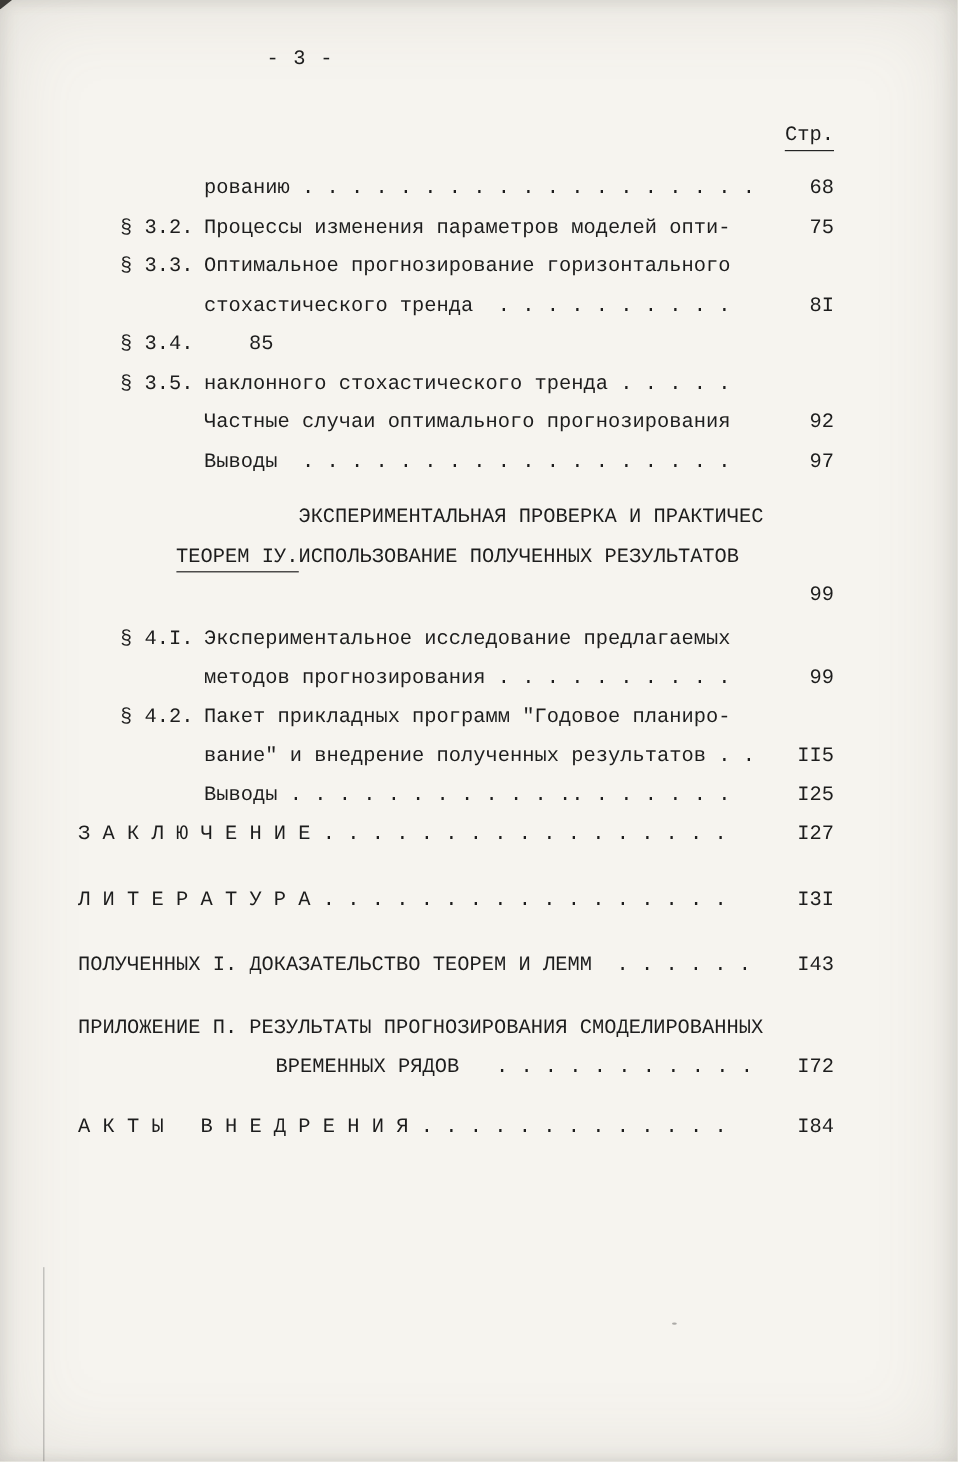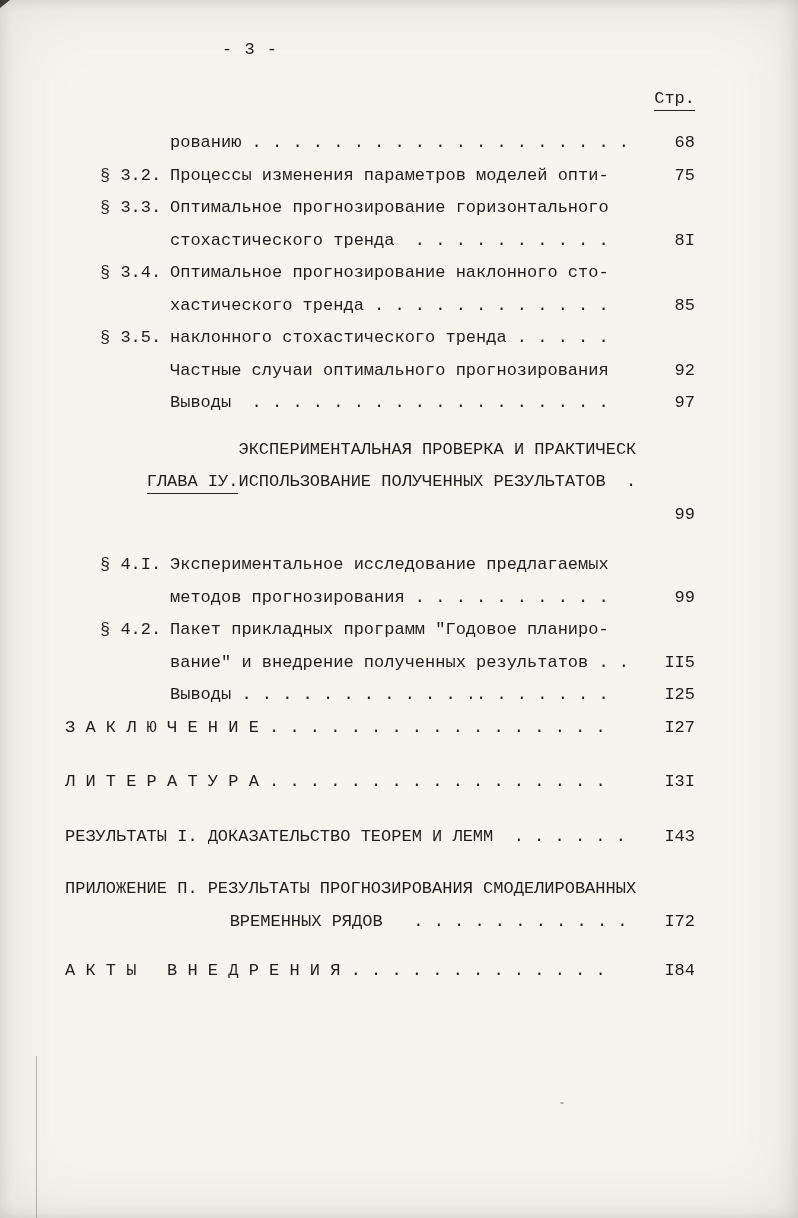--- a/index.html
+++ b/index.html
@@ -16,33 +16,33 @@
     position: absolute; inset: 0;
     padding: 34px 103px 0 65px;
     font-size: 17px;
     line-height: 32.5px;
     box-shadow:
       inset 0 0 70px rgba(120,112,100,0.16),
       inset -7px 0 14px rgba(100,95,88,0.12),
       inset 5px 0 12px rgba(100,95,88,0.10);
   }
   .hdr-num { text-indent: 157px; letter-spacing: 1px; }
-  .hdr-str { text-align: right; margin-top: 16px; }
+  .hdr-str { text-align: right; margin-top: 31px; }
   .hdr-str .u, .lbl .u { border-bottom: 1.6px solid #242424; padding-bottom: 2px; }
   .toc { margin-top: 12px; }
   .row { display: flex; align-items: flex-start; }
   .lbl { flex: 0 0 105px; white-space: pre; }
   .lbl.sect { padding-left: 35px; }
   .lbl-app { flex: 0 0 auto; padding-right: 10px; white-space: pre; }
   .txt { flex: 1 1 auto; min-width: 0; }
   .txt div { white-space: pre; overflow: hidden; font-family: Liberation Mono, monospace; }
   .pg { flex: 0 0 58px; text-align: right; align-self: flex-end; white-space: pre; }
   .indent2 { padding-left: 22px; }
   .gap14 { margin-top: 14px; } .gap16 { margin-top: 0; }
-  .gap17 { margin-top: 17px; justify-content: center; } .gap18 { margin-top: 18px; }
+  .gap17 { margin-top: 17px; justify-content: center; } .gap18 { margin-top: 4px; }
   .gap20 { margin-top: 20px; } .gap22 { margin-top: 22px; }
   .artifact-line {
     position: absolute; left: 36px; top: 1056px;
     width: 1px; height: 162px; background: rgba(70,70,70,0.35);
   }
   .speck-a {
     position: absolute; left: 560px; top: 1102px;
     width: 4px; height: 2px; background: rgba(0,0,0,0.3); border-radius: 50%;
   }
   .corner-mark {
@@ -83,24 +83,20 @@
       <div class="lbl sect">§ 3.3.</div>
       <div class="txt">
         <div>Оптимальное прогнозирование горизонтального</div>
         <div>стохастического тренда  . . . . . . . . . .</div>
       </div>
       <div class="pg">8I</div>
     </div>
 
     <div class="row">
       <div class="lbl sect">§ 3.4.</div>
-      <div class="txt">
-        <div>Оптимальное прогнозирование наклонного сто-</div>
-        <div>хастического тренда . . . . . . . . . . . .</div>
-      </div>
       <div class="pg">85</div>
     </div>
 
     <div class="row">
       <div class="lbl sect">§ 3.5.</div>
       <div class="txt">
         <div>наклонного стохастического тренда . . . . .</div>
         <div>Частные случаи оптимального прогнозирования</div>
       </div>
       <div class="pg">92</div>
@@ -109,21 +105,21 @@
     <div class="row">
       <div class="lbl"></div>
       <div class="txt">
         <div>Выводы  . . . . . . . . . . . . . . . . . .</div>
       </div>
       <div class="pg">97</div>
     </div>
 
     <div class="row gap14">
       <div class="lbl">
-        <span class="u">ГЛАВА IУ.</span>
+        <span class="u">ТЕОРЕМ IУ.</span>
       </div>
       <div class="txt">
         <div>ЭКСПЕРИМЕНТАЛЬНАЯ ПРОВЕРКА И ПРАКТИЧЕСКОЕ</div>
         <div>ИСПОЛЬЗОВАНИЕ ПОЛУЧЕННЫХ РЕЗУЛЬТАТОВ  . . . .</div>
       </div>
       <div class="pg">99</div>
     </div>
 
     <div class="row gap18">
       <div class="lbl sect">§ 4.I.</div>
@@ -159,21 +155,21 @@
     </div>
 
     <div class="row gap22">
       <div class="txt">
         <div>Л И Т Е Р А Т У Р А . . . . . . . . . . . . . . . . .</div>
       </div>
       <div class="pg">I3I</div>
     </div>
 
     <div class="row gap22">
-      <div class="lbl-app">РЕЗУЛЬТАТЫ I.</div>
+      <div class="lbl-app">ПОЛУЧЕННЫХ I.</div>
       <div class="txt">
         <div>ДОКАЗАТЕЛЬСТВО ТЕОРЕМ И ЛЕММ  . . . . . .</div>
       </div>
       <div class="pg">I43</div>
     </div>
 
     <div class="row gap20">
       <div class="lbl-app">ПРИЛОЖЕНИЕ П.</div>
       <div class="txt">
         <div>РЕЗУЛЬТАТЫ ПРОГНОЗИРОВАНИЯ СМОДЕЛИРОВАННЫХ</div>

